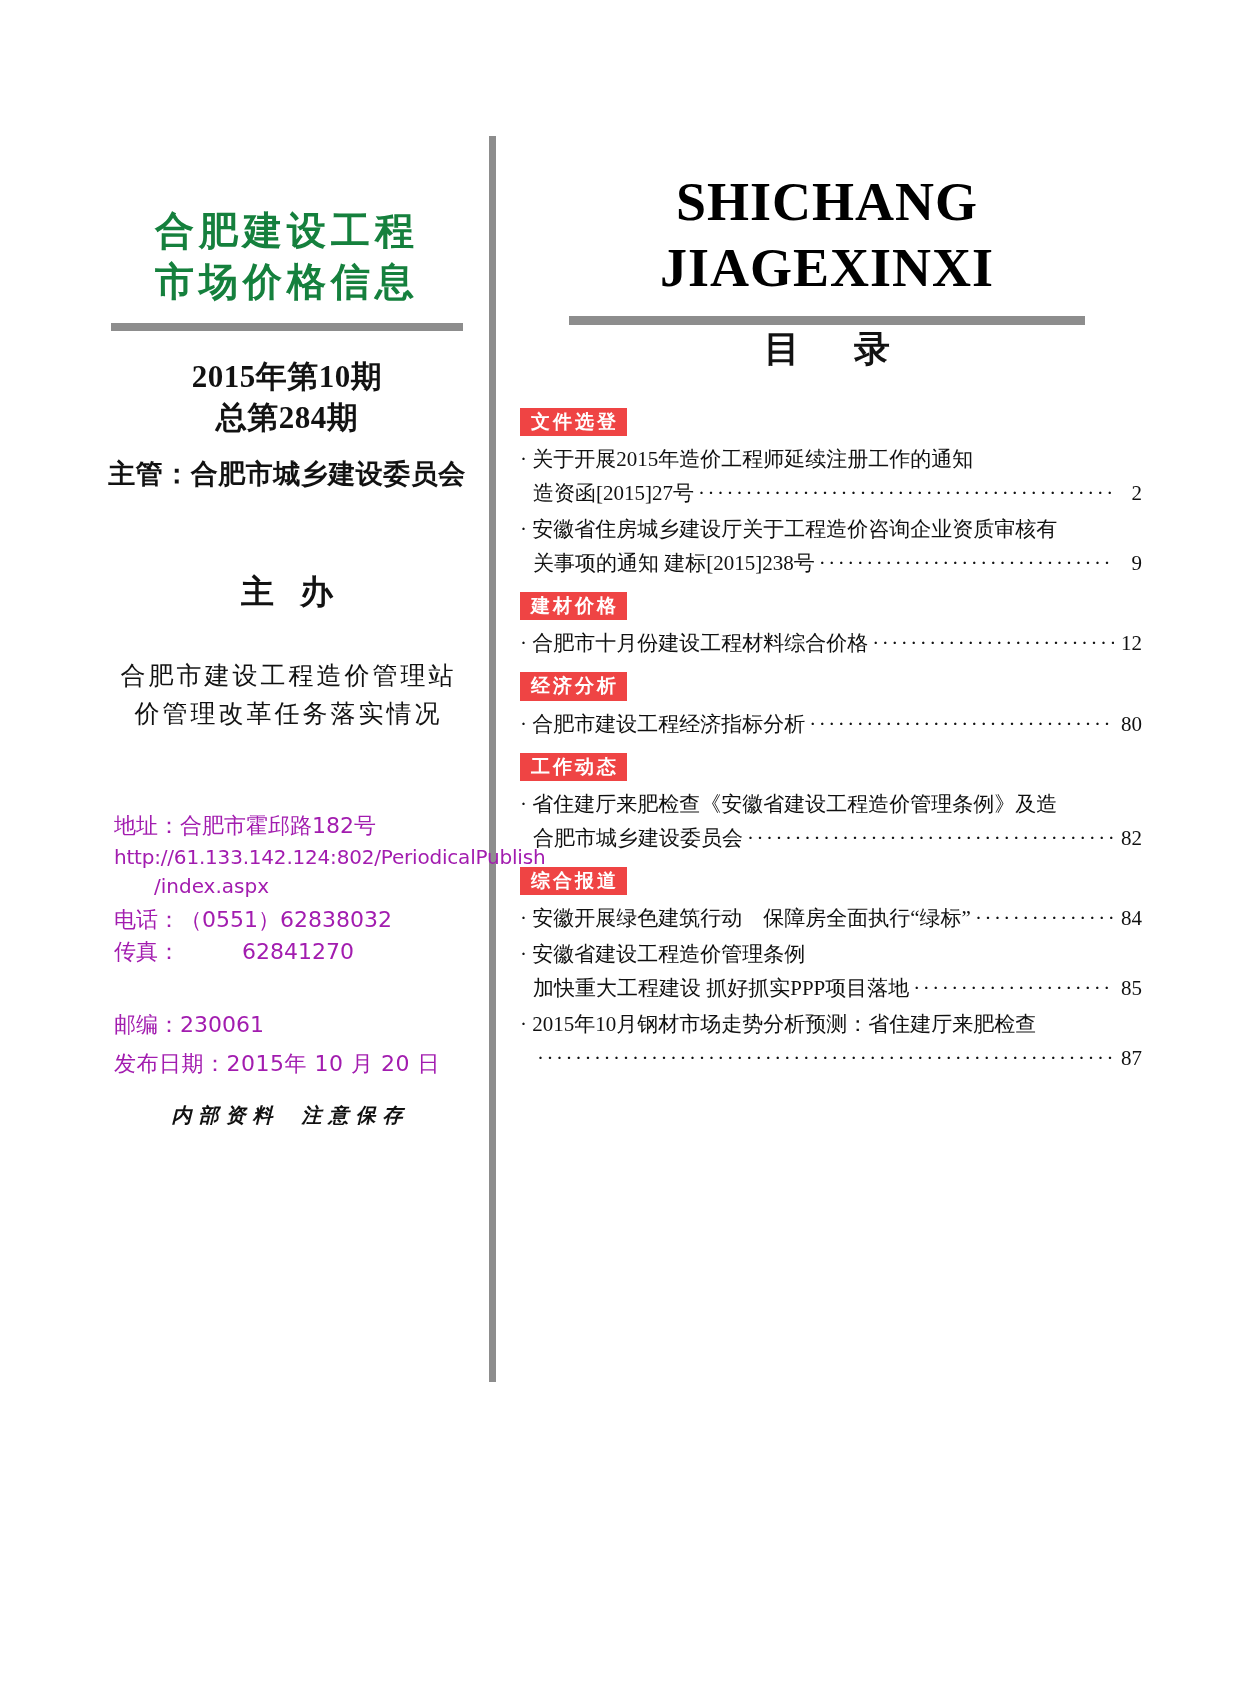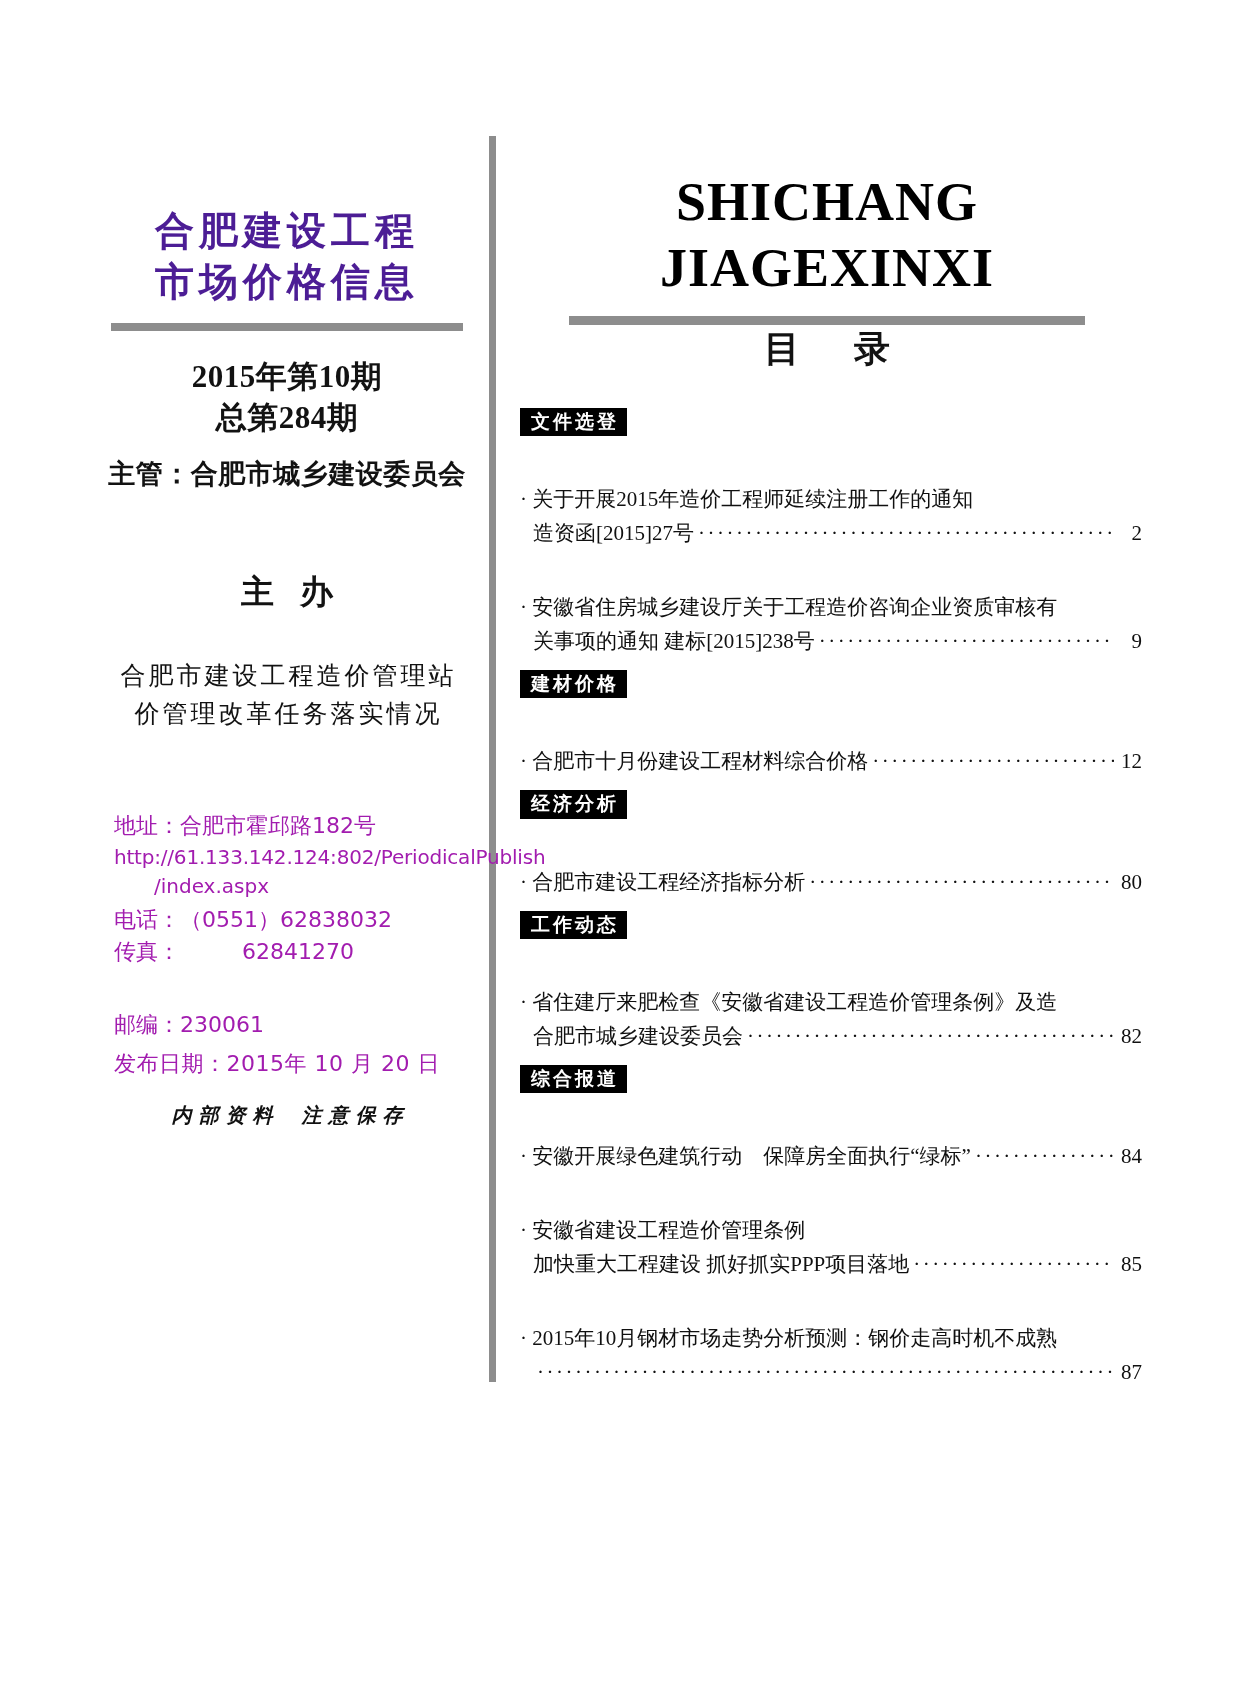--- a/index.html
+++ b/index.html
@@ -41,21 +41,21 @@
     width: 390px;
     text-align: center;
   }
 
   .masthead {
     font-family: "DejaVu Sans", "Liberation Sans", sans-serif;
     font-weight: 700;
     font-size: 39px;
     line-height: 1.30;
     letter-spacing: 5px;
-    color: #4c1d95;
+    color: #15803d;
     margin-top: 56px;
     white-space: nowrap;
   }
   .masthead .line2 { letter-spacing: 5px; }
 
   .rule-left {
     width: 352px;
     height: 8px;
     background: #8d8d8d;
     margin: 16px auto 0 auto;
@@ -172,39 +172,38 @@
     text-align: center;
   }
 
   .toc {
     margin-top: 34px;
     padding-left: 8px;
   }
 
   .toc-section-label {
     display: inline-block;
-    background: #000000;
+    background: #ef4444;
     color: #ffffff;
     font-family: "DejaVu Sans", "Liberation Sans", sans-serif;
     font-weight: 700;
     font-size: 19px;
     letter-spacing: 3px;
     text-indent: 3px;
     padding: 3px 8px 4px 8px;
     line-height: 1.12;
     margin-bottom: 6px;
   }
 
   .toc-entry {
     font-family: "Liberation Serif", "DejaVu Serif", serif;
     font-size: 21px;
     line-height: 1.62;
     color: #101010;
     margin-bottom: 2px;
-    margin-top: 40px;
   }
   .toc-line {
     display: flex;
     align-items: baseline;
     white-space: nowrap;
     overflow: hidden;
   }
   .toc-line .txt { flex: 0 0 auto; }
   .toc-line .leader {
     flex: 1 1 auto;
@@ -343,21 +342,21 @@
               <span class="txt">· 安徽省建设工程造价管理条例</span>
               <span class="pg"></span>
             </div>
             <div class="toc-line indent">
               <span class="txt">加快重大工程建设 抓好抓实PPP项目落地 </span>
               <span class="leader">························································································································</span>
               <span class="pg">85</span>
             </div>
           </div><div class="toc-entry">
             <div class="toc-line nolead">
-              <span class="txt">· 2015年10月钢材市场走势分析预测：钢价走高时机不成熟</span>
+              <span class="txt">· 2015年10月钢材市场走势分析预测：省住建厅来肥检查</span>
               <span class="pg"></span>
             </div>
             <div class="toc-line indent">
               <span class="txt"></span>
               <span class="leader">························································································································</span>
               <span class="pg">87</span>
             </div>
           </div></div>
       </div>
 

